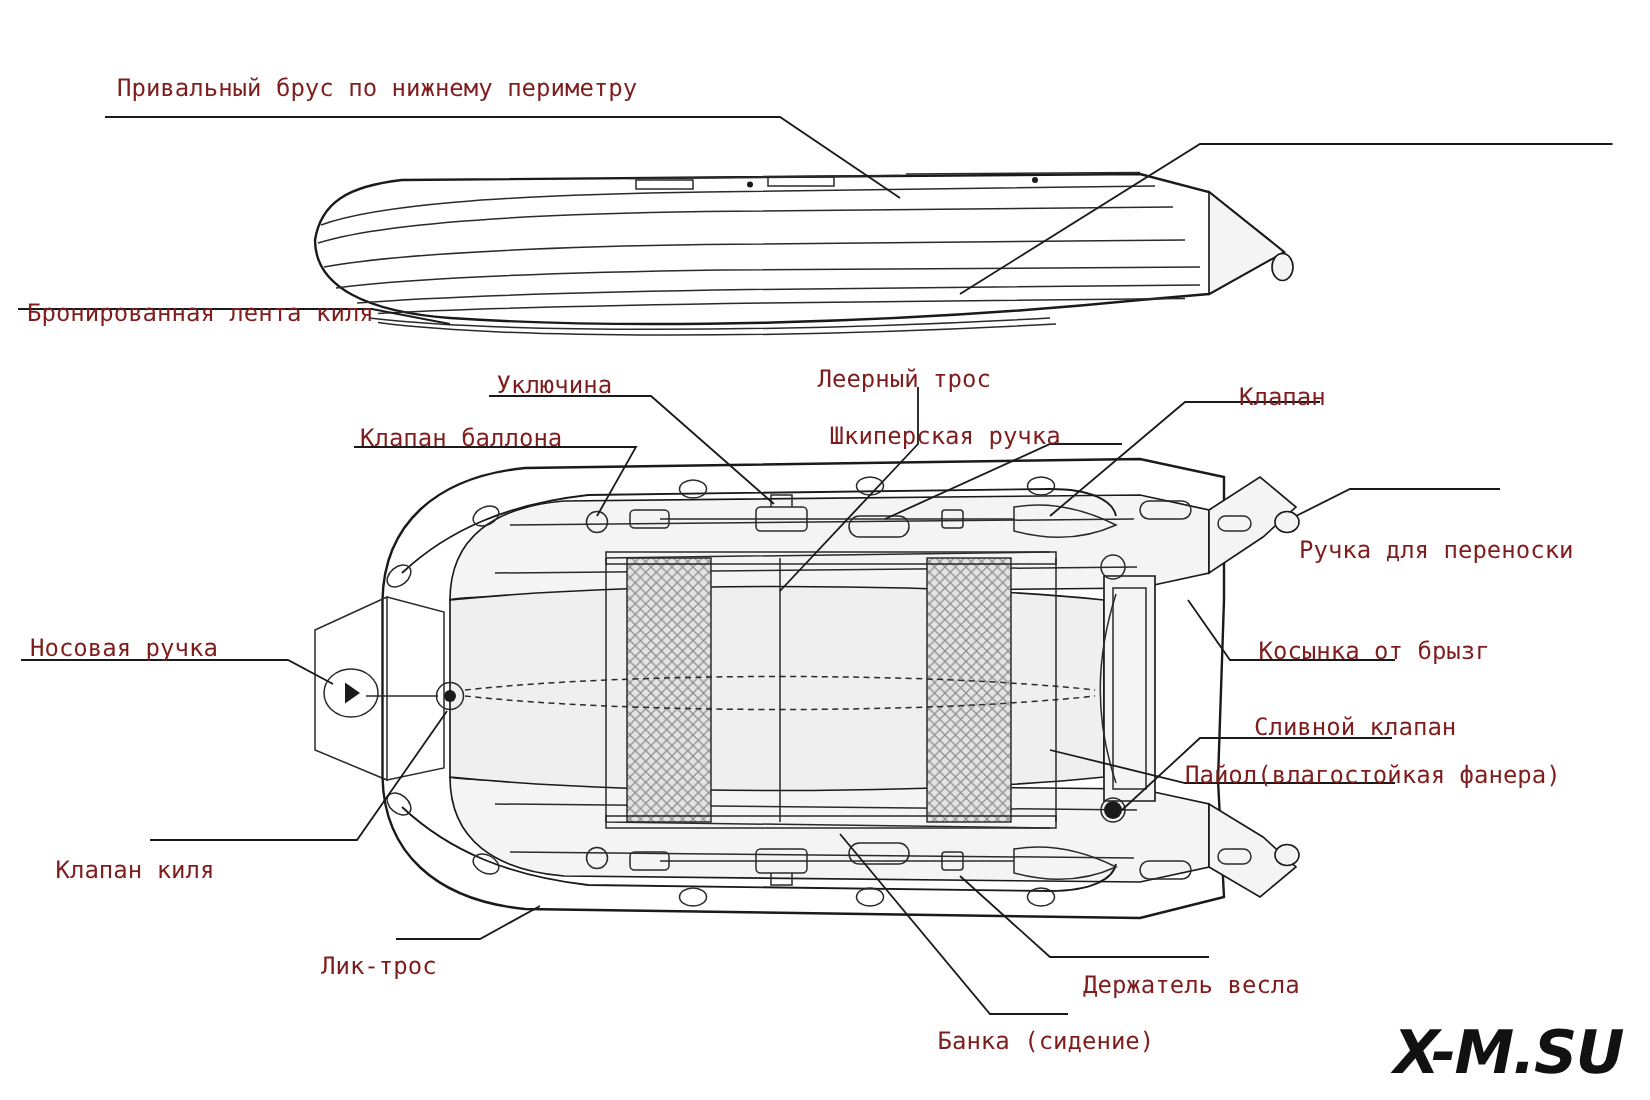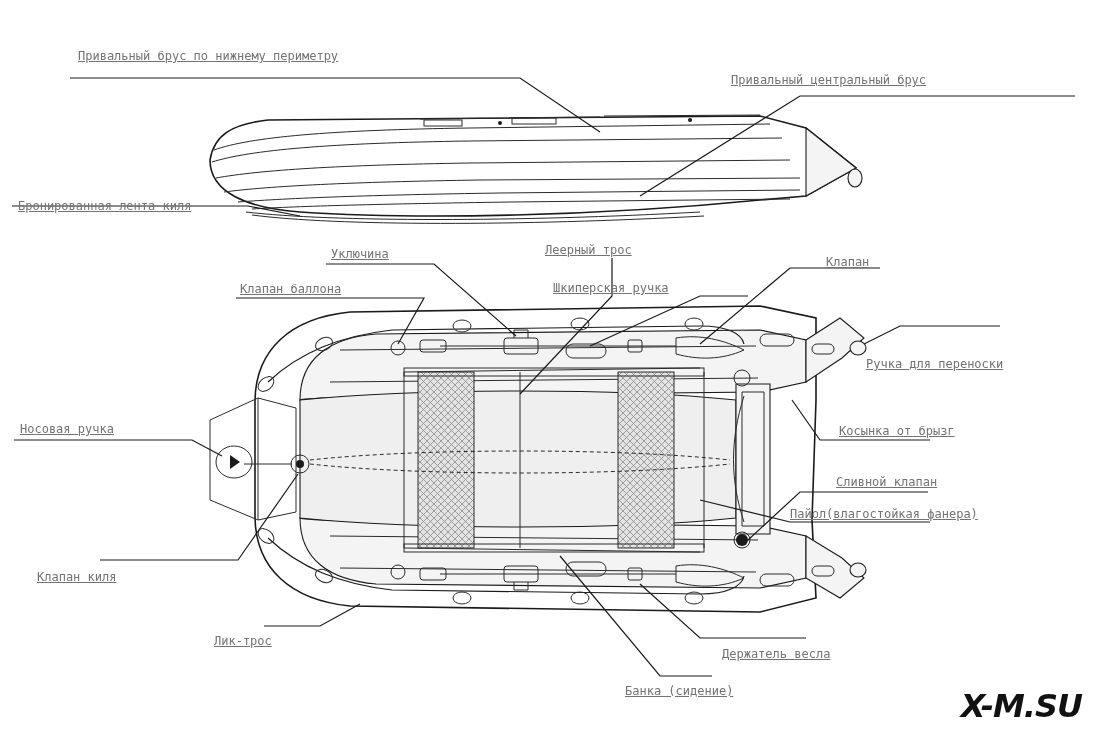--- a/index.html
+++ b/index.html
@@ -11,41 +11,40 @@
     position: relative;
     width: 1100px;
     height: 733px;
     background: #ffffff;
     overflow: hidden;
     font-family: "DejaVu Sans Mono", "Liberation Mono", monospace;
   }
   .label {
     position: absolute;
     font-family: "DejaVu Sans Mono", "Liberation Mono", monospace;
-    font-size: 12px;
-    color: #737373;
+    font-size: 16px;
+    color: #7f1d1d;
     white-space: nowrap;
     letter-spacing: 0px;
     line-height: 1.15;
-    text-decoration: underline;
   }
   #svg-layer {
     position: absolute;
     left: 0; top: 0;
     width: 1100px;
     height: 733px;
   }
   .watermark {
     position: absolute;
     right: 18px;
     bottom: 8px;
     font-family: "DejaVu Sans", "Liberation Sans", sans-serif;
     font-weight: bold;
     font-style: italic;
-    font-size: 32px;
+    font-size: 40px;
     color: #111111;
     letter-spacing: -1px;
   }
   .ln { stroke: #1a1a1a; stroke-width: 1.2; fill: none; }
   .hull { stroke: #1a1a1a; stroke-width: 1.6; fill: #ffffff; }
   .hull-light { stroke: #1a1a1a; stroke-width: 1.1; fill: #f4f4f4; }
   .hull-thin { stroke: #2a2a2a; stroke-width: 1; fill: none; }
   .floor { stroke: #1a1a1a; stroke-width: 1.1; fill: #efefef; }
   .hatch { stroke: #1a1a1a; stroke-width: 0.9; fill: url(#crosshatch); }
   .dark { fill: #1a1a1a; }
@@ -230,21 +229,20 @@
 
       <path class="ln" d="M264,626 L320,626 L360,604"></path>
 
       <path class="ln" d="M806,638 L700,638 L640,584"></path>
 
       <path class="ln" d="M712,676 L660,676 L560,556"></path>
     </g>
   </svg>
 
   <div class="label" style="left:78px; top:50px;">Привальный брус по нижнему периметру</div>
-  <div class="label" style="left:731px; top:74px;">Привальный центральный брус</div>
   <div class="label" style="left:18px; top:200px;">Бронированная лента киля</div>
   <div class="label" style="left:331px; top:248px;">Уключина</div>
   <div class="label" style="left:545px; top:244px;">Леерный трос</div>
   <div class="label" style="left:826px; top:256px;">Клапан</div>
   <div class="label" style="left:240px; top:283px;">Клапан баллона</div>
   <div class="label" style="left:553px; top:282px;text-align:right;">Шкиперская ручка</div>
   <div class="label" style="left:866px; top:310px;margin-top:48px;">Ручка для переноски</div>
   <div class="label" style="left:20px; top:423px;text-align:right;">Носовая ручка</div>
   <div class="label" style="left:839px; top:425px;">Косынка от брызг</div>
   <div class="label" style="left:836px; top:476px;">Сливной клапан</div>

